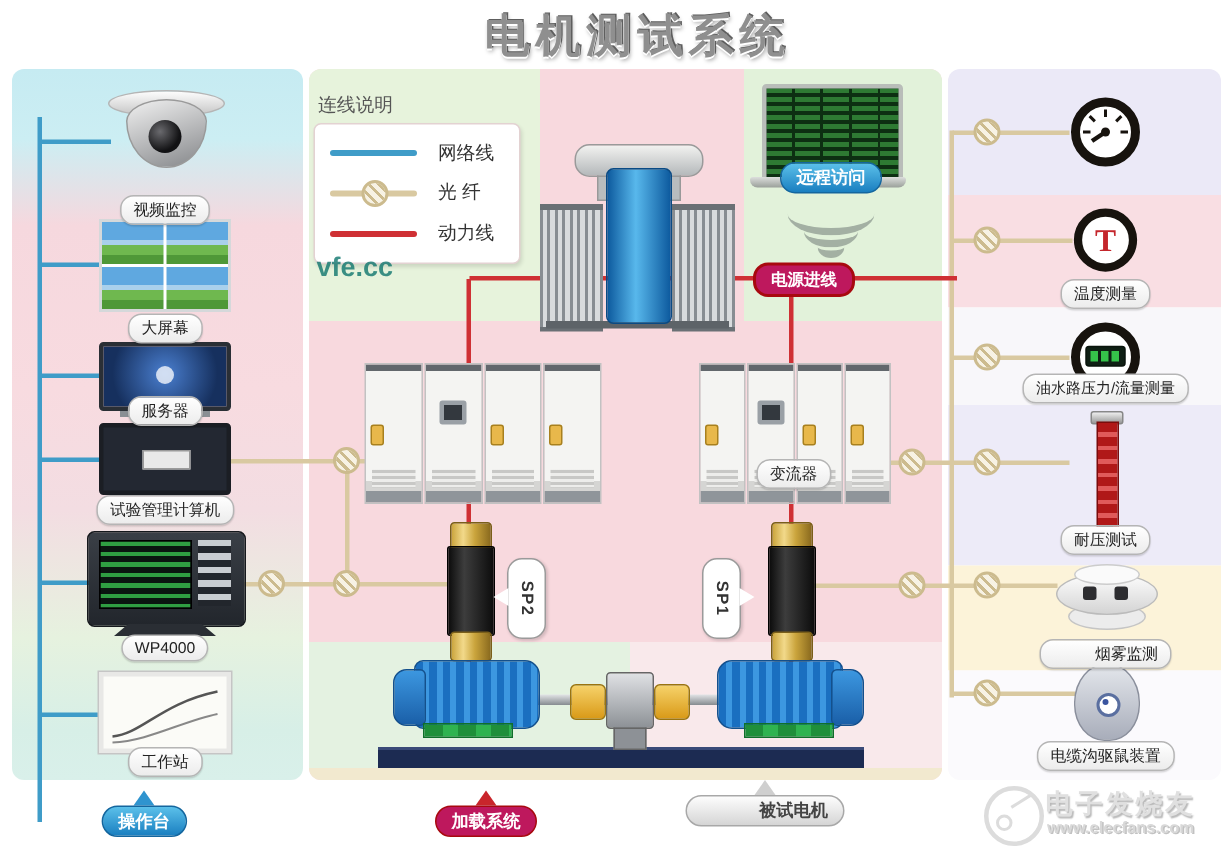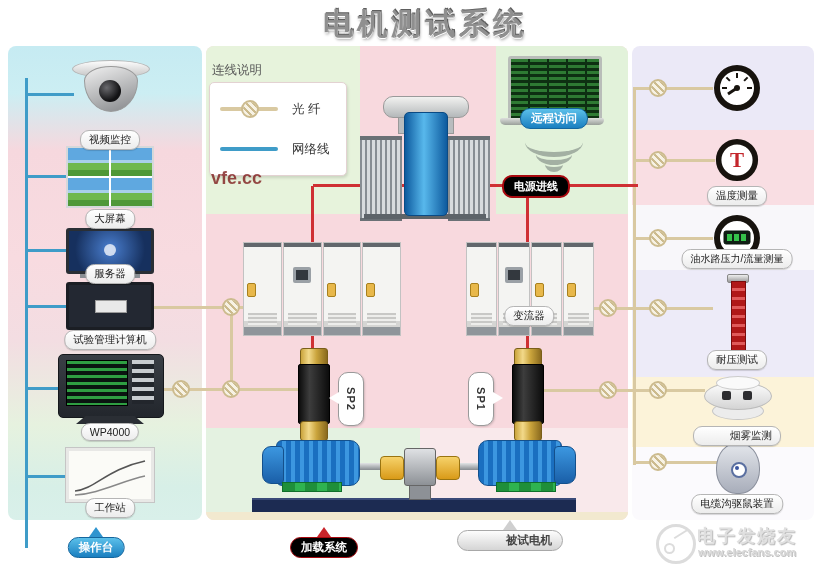--- a/index.html
+++ b/index.html
@@ -35,33 +35,33 @@
       border:2px solid #ccbb8e;overflow:hidden;}
   .fc::before{content:"";position:absolute;inset:-2px;border-radius:50%;
       background:repeating-linear-gradient(45deg,transparent 0 3px,#ccbb8e 3px 5px);}
   
   .pill{position:absolute;transform:translateX(-50%);background:linear-gradient(#ffffff,#ececec);
         border:1px solid #b5b5b5;border-radius:9px;font-size:10.5px;color:#222;
         padding:2px 8px;white-space:nowrap;box-shadow:0 1px 1px rgba(0,0,0,.15);z-index:6;}
   .badge{position:absolute;transform:translateX(-50%);color:#fff;font-weight:bold;font-size:11.5px;
          border-radius:10px;padding:2px 10px;white-space:nowrap;z-index:7;}
   .badge-blue{background:linear-gradient(180deg,#5bc0ea,#1a7fc0);border:1px solid #14669e;}
-  .badge-red{background:#000000;border:2px solid #a8090f;}
+  .badge-red{background:#be185d;border:2px solid #a8090f;}
   .badge-silver{background:linear-gradient(180deg,#fdfdfd,#d5d5d5);border:1px solid #a8a8a8;color:#444;padding-left:48px;}
   .tri{position:absolute;width:0;height:0;border-left:7px solid transparent;border-right:7px solid transparent;z-index:7;}
   
   .lg-title{position:absolute;left:212px;top:62px;font-size:12.5px;color:#555;}
   .lg-box{position:absolute;left:209px;top:82px;width:138px;height:94px;background:#fff;
           border:1px solid #e3d2d2;border-radius:5px;box-shadow:1px 2px 3px rgba(0,0,0,.12);
           display:flex;flex-direction:column;justify-content:space-around;padding:6px 10px;box-sizing:border-box;z-index:5;}
   .lg-row{display:flex;align-items:center;}
   .lg-line{width:58px;height:4px;border-radius:2px;position:relative;}
   .lg-row .fc{left:21px;top:-7px;}
   .lg-label{margin-left:14px;font-size:12.5px;color:#333;}
-  .wm-vfe{position:absolute;left:211px;top:168px;font-size:18px;font-weight:bold;color:#7f1d1d;opacity:.8;z-index:5;}
+  .wm-vfe{position:absolute;left:211px;top:168px;font-size:18px;font-weight:bold;color:#0f766e;opacity:.8;z-index:5;}
   
   .tr-tank{left:383px;top:96px;width:84px;height:20px;background:linear-gradient(180deg,#f2f2f0,#b4b8ba);border:1px solid #9a9a9a;border-radius:10px;z-index:4;}
   .tr-post{width:8px;height:18px;background:#b8bcbe;border:1px solid #999;z-index:3;}
   .tr-cyl{left:404px;top:112px;width:42px;height:102px;border-radius:5px;
           background:linear-gradient(90deg,#0d5a9e,#58b8ec 45%,#0d5a9e);border:1px solid #0a4a84;z-index:4;}
   .tr-fin{width:42px;height:78px;background:repeating-linear-gradient(90deg,#878d92 0 2px,#d8dbdd 2px 5px);
           border-top:4px solid #6a7075;border-bottom:3px solid #6a7075;z-index:3;}
   .tr-base{left:364px;top:214px;width:122px;height:5px;background:#5d6368;z-index:3;}
   
   .lp-screen{left:508px;top:56px;width:88px;height:60px;border:3px solid #b9bdb9;border-radius:3px;z-index:4;
@@ -205,28 +205,32 @@
   <div class="ln pwr" style="left:311px;top:186px;width:3px;height:56px;"></div>
   <div class="ln pwr" style="left:526px;top:186px;width:3px;height:56px;"></div>
   <div class="ln pwr" style="left:311px;top:334px;width:3px;height:18px;"></div>
   <div class="ln pwr" style="left:526px;top:334px;width:3px;height:18px;"></div>
   <div class="ln pwr" style="left:311px;top:430px;width:3px;height:16px;"></div>
   <div class="ln pwr" style="left:526px;top:430px;width:3px;height:16px;"></div>
 
   <div class="lg-title">连线说明</div>
   <div class="lg-box">
     <div class="lg-row">
+      <div class="lg-line" id="lgl0" style="background: rgb(63, 156, 200);"></div>
+      <span class="lg-label">网络线</span>
+    </div>
+    <div class="lg-row">
       <div class="lg-line" id="lgl1" style="background: rgb(217, 201, 161);">
         <div class="fc"></div>
       </div>
       <span class="lg-label">光  纤</span>
     </div>
     <div class="lg-row">
-      <div class="lg-line" id="lgl0" style="background: rgb(63, 156, 200);"></div>
-      <span class="lg-label">网络线</span>
+      <div class="lg-line" id="lgl2" style="background: rgb(207, 48, 52);"></div>
+      <span class="lg-label">动力线</span>
     </div>
   </div>
   <div class="wm-vfe">vfe.cc</div>
 
   <div class="abs tr-fin" style="left:360px;top:136px;"></div>
   <div class="abs tr-fin" style="left:448px;top:136px;"></div>
   <div class="abs tr-post" style="left:398px;top:114px;"></div>
   <div class="abs tr-post" style="left:444px;top:114px;"></div>
   <div class="abs tr-tank"></div>
   <div class="abs tr-cyl"></div>

